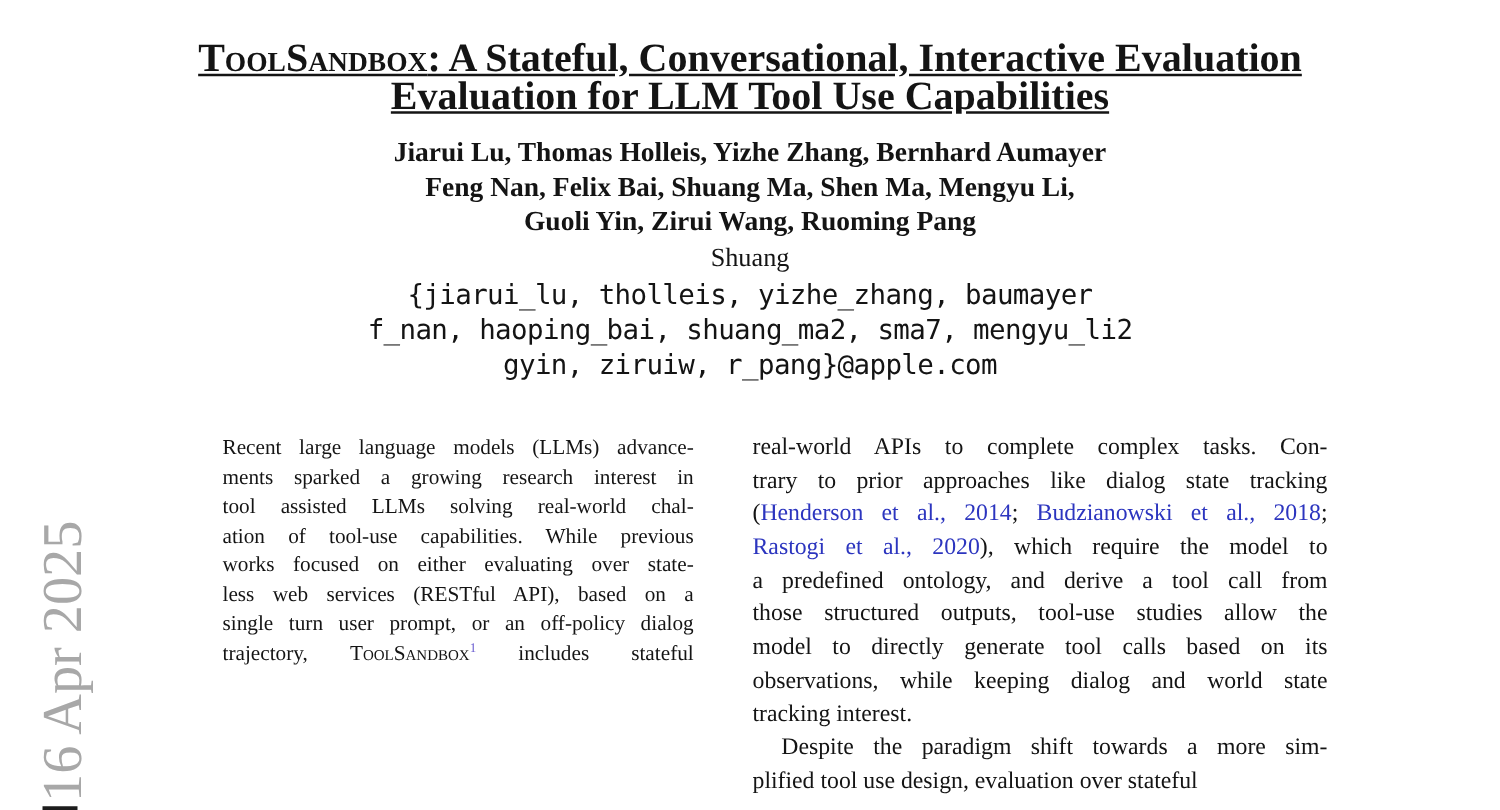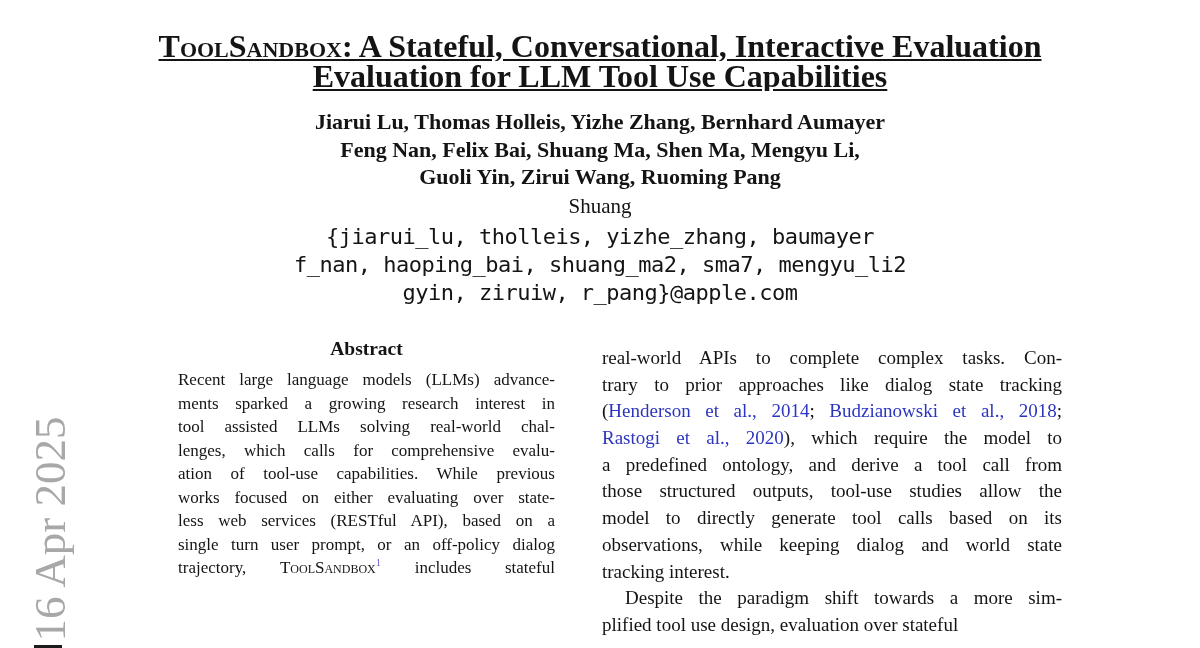--- a/index.html
+++ b/index.html
@@ -71,26 +71,24 @@
     </div>
   <div class="affiliation">Shuang</div>
   <div class="email-lines">
       <div class="tl"><span>{jiarui_lu, tholleis, yizhe_zhang, baumayer</span></div>
       <div class="tl"><span>f_nan, haoping_bai, shuang_ma2, sma7, mengyu_li2</span></div>
       <div class="tl"><span>gyin, ziruiw, r_pang}@apple.com</span></div>
     </div>
 </div>
 
 <div class="col-left cols">
-  <div class="abstract-heading">Abstract</div>
   <div class="abstract-lines">
       <div class="tl j"><span>Recent large language models (LLMs) advance-</span></div>
       <div class="tl j"><span>ments sparked a growing research interest in</span></div>
       <div class="tl j"><span>tool assisted LLMs solving real-world chal-</span></div>
-      <div class="tl j"><span>lenges, which calls for comprehensive evalu-</span></div>
       <div class="tl j"><span>ation of tool-use capabilities. While previous</span></div>
       <div class="tl j"><span>works focused on either evaluating over state-</span></div>
       <div class="tl j"><span>less web services (RESTful API), based on a</span></div>
       <div class="tl j"><span>single turn user prompt, or an off-policy dialog</span></div>
       <div class="tl j"><span>trajectory, </span><span class="sc">ToolSandbox</span><sup class="fnref">1</sup><span> includes stateful</span></div>
     </div>
 </div>
 
 <div class="col-right cols">
   <div class="intro-lines">

